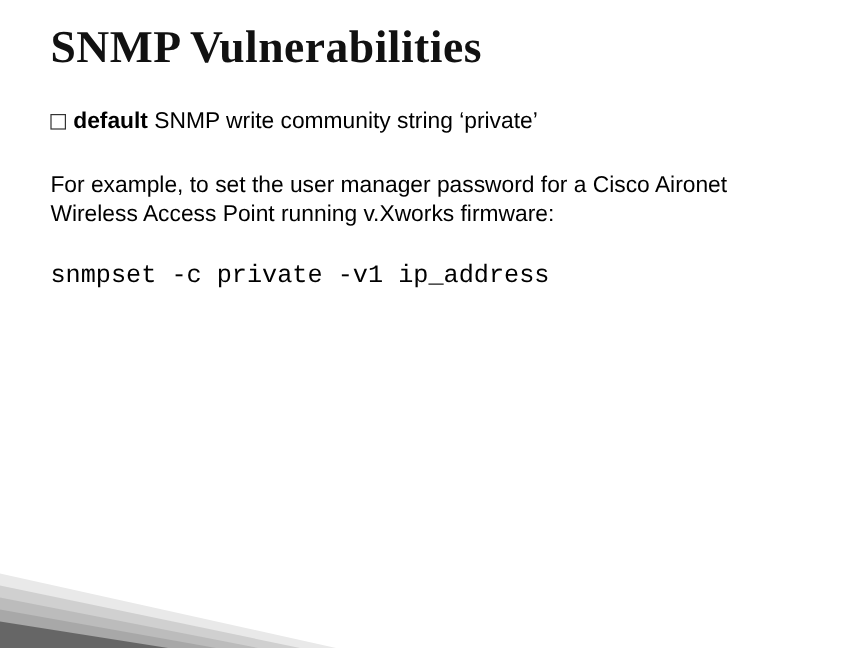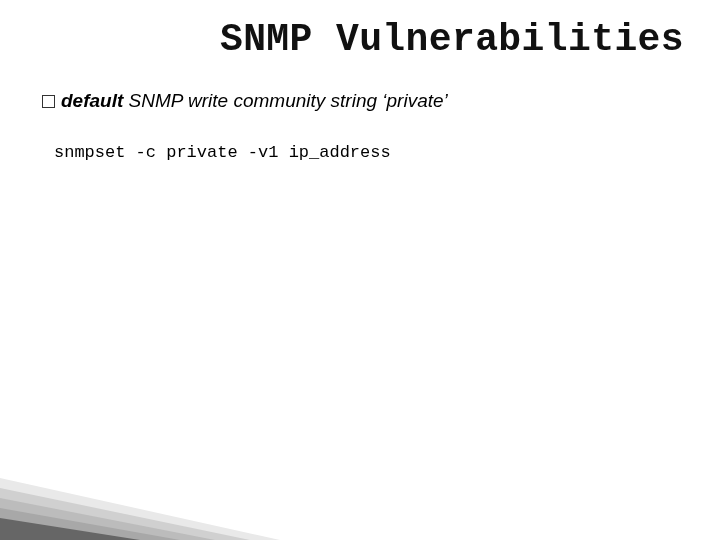--- a/index.html
+++ b/index.html
@@ -14,31 +14,29 @@
     overflow: hidden;
   }
   .slide {
     width: 720px;
     height: 540px;
     position: relative;
     box-sizing: border-box;
     padding: 18px 36px 0 42px;
   }
   .title {
-    font-family: Liberation Mono, monospace;
+    font-family: Liberation Serif, serif;
     font-weight: 700;
     font-size: 38px;
     color: #111;
     letter-spacing: 0.4px;
     margin: 0 0 28px 0;
-    text-align: right;
   }
   .bullets {
     margin: 0 0 28px 0;
-    font-style: italic;
   }
   .bullet-line {
     font-family: Verdana, Geneva, sans-serif;
     font-size: 19px;
     line-height: 1.3;
     margin: 0;
     padding: 0;
     text-indent: -19px;
     padding-left: 19px;
   }
@@ -57,24 +55,24 @@
     font-weight: 700;
   }
   .para {
     font-family: Verdana, Geneva, sans-serif;
     font-size: 19px;
     line-height: 1.3;
     margin: 0 0 26px 0;
   }
   .code {
     font-family: "Courier New", Courier, monospace;
-    font-size: 17px;
+    font-size: 21px;
     line-height: 1.25;
     white-space: pre-wrap;
-    margin: 12px;
+    margin: 0;
   }
   .decor {
     position: absolute;
     left: 0;
     bottom: 0;
     width: 300px;
     height: 70px;
     pointer-events: none;
   }
 </style>
@@ -84,20 +82,21 @@
 <div class="slide">
 
   <h1 class="title">SNMP Vulnerabilities</h1>
 
   <div class="bullets">
     <p class="bullet-line">
       <span class="bullet-box"></span><span class="bold-run">default</span><span> SNMP write community string ‘private’</span>
     </p>
   </div>
 
+  <p class="para">For example, to set the user manager password for a Cisco Aironet Wireless Access Point running v.Xworks firmware:</p>
 
   <div>
     <p class="code">snmpset -c private -v1 ip_address</p>
   </div>
 
   <svg class="decor" viewBox="0 0 300 70" preserveAspectRatio="none">
     <polygon points="0,70 0,8 280,70" fill="#e9e9e9"></polygon>
     <polygon points="0,70 0,18 250,70" fill="#d0d0d0"></polygon>
     <polygon points="0,70 0,28 215,70" fill="#bcbcbc"></polygon>
     <polygon points="0,70 0,38 180,70" fill="#a8a8a8"></polygon>

